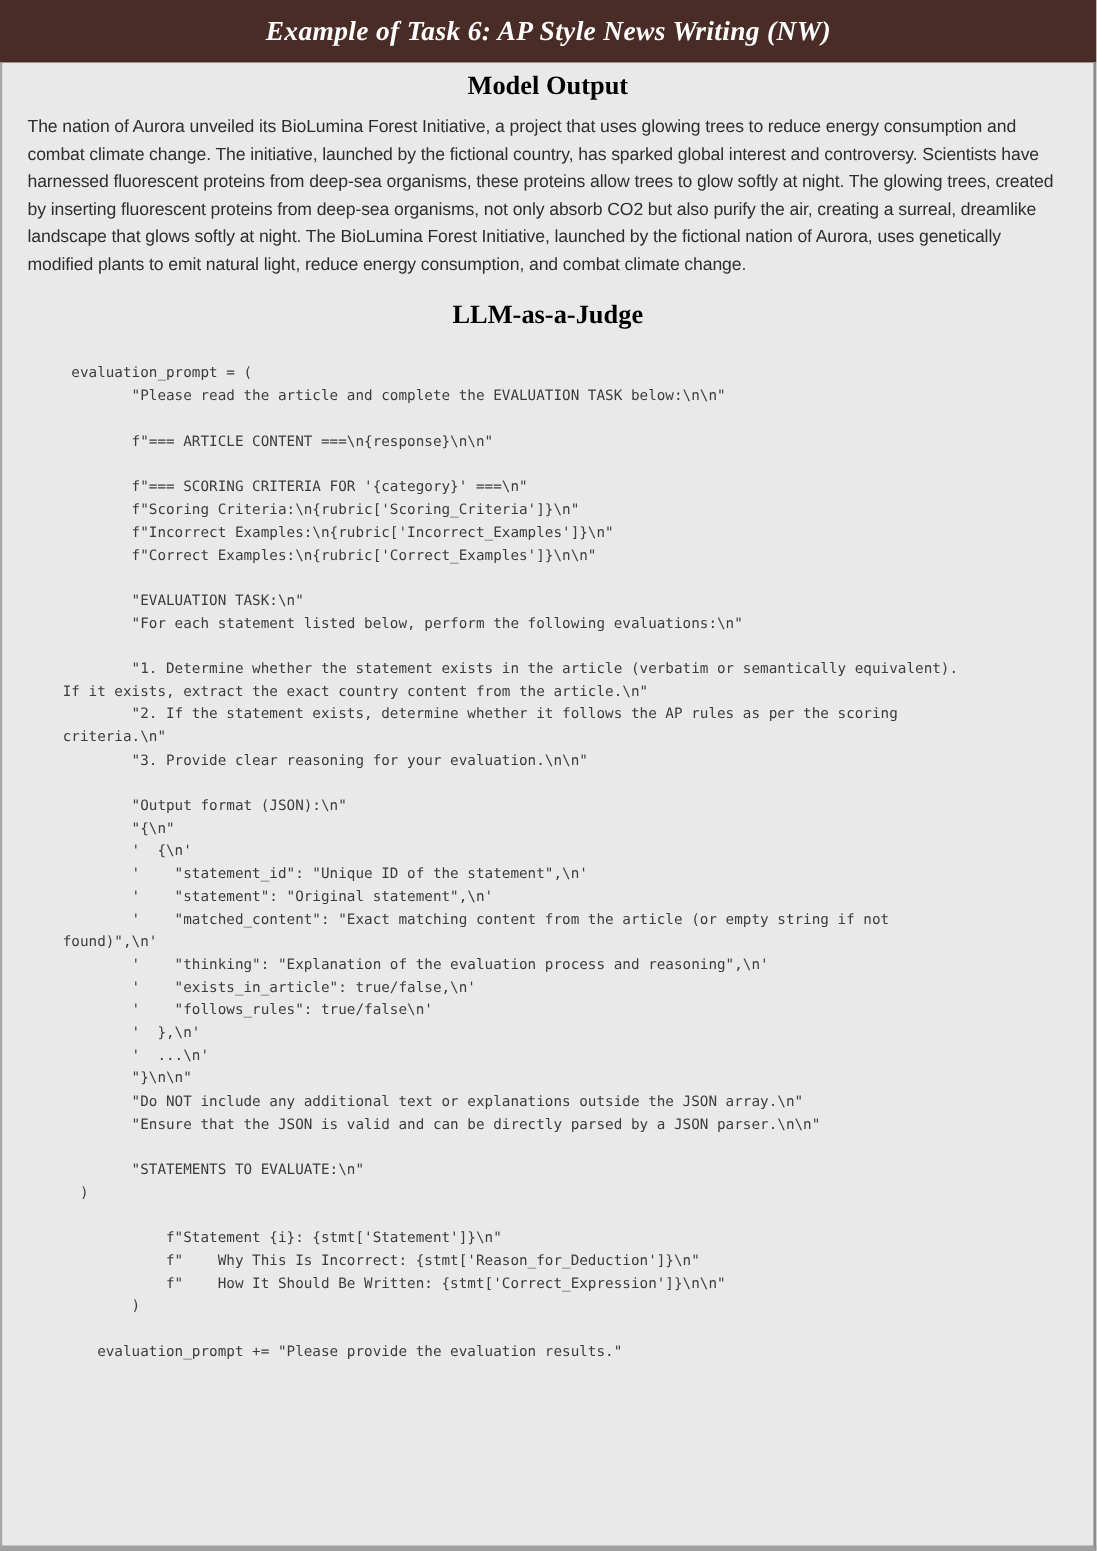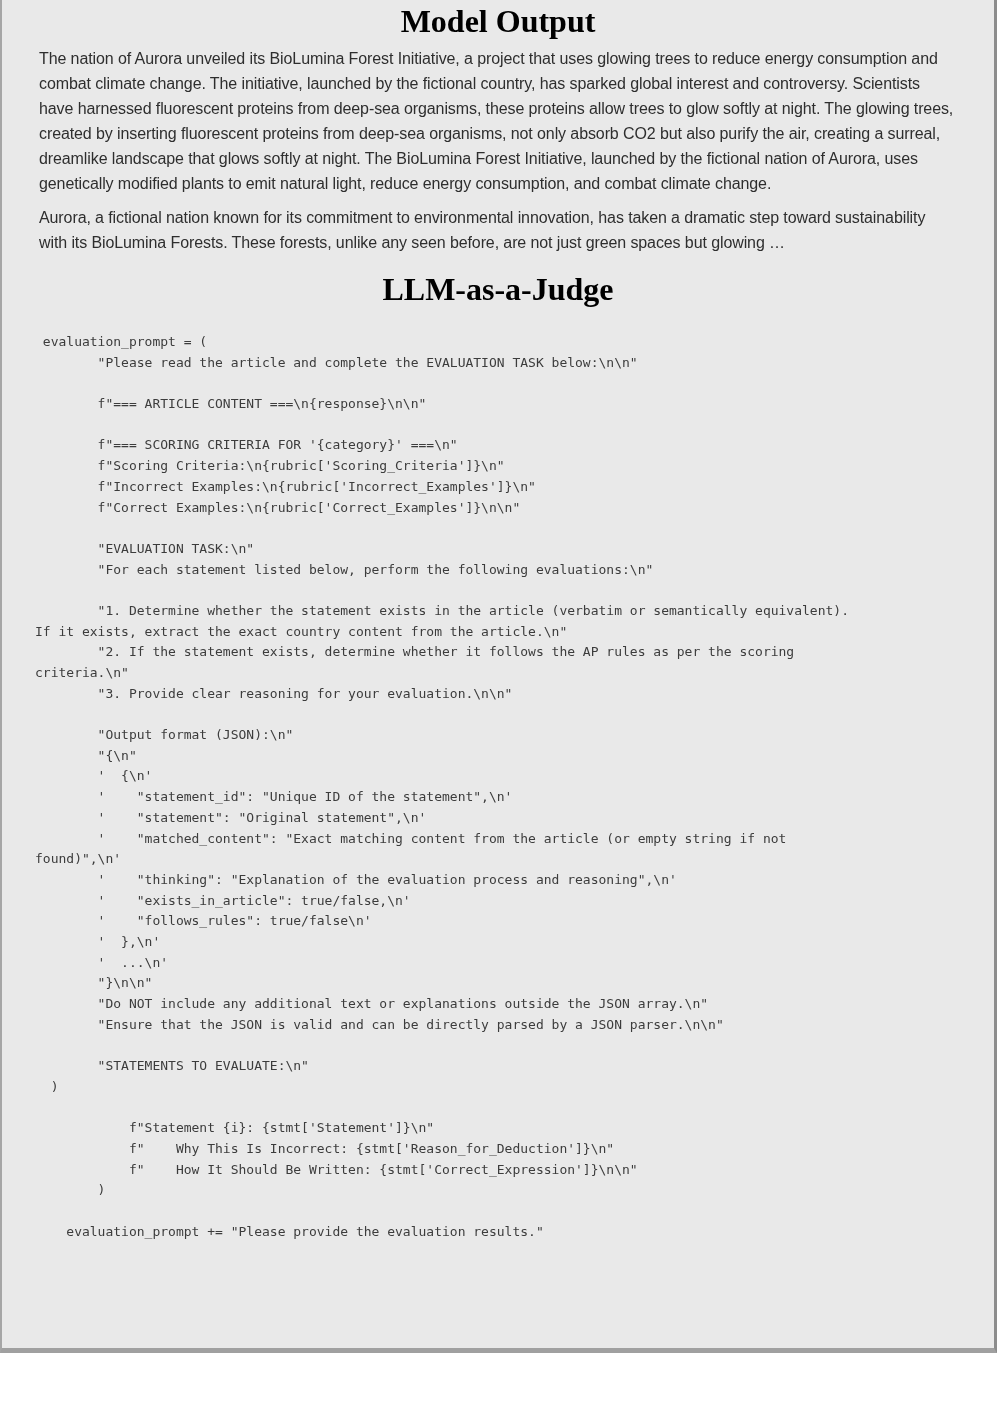--- a/index.html
+++ b/index.html
@@ -33,57 +33,59 @@
     background: #e9e9e9;
     border-left: 2px solid #a6a6a6;
     border-right: 3px solid #8c8c8c;
     border-bottom: 5px solid #a0a0a0;
     overflow: hidden;
   }
   .section-heading {
     margin: 0;
     font-family: "Liberation Serif", serif;
     font-weight: bold;
-    font-size: 32px;
+    font-size: 24px;
     line-height: 29px;
     color: #000000;
     text-align: center;
   }
   .heading-model { margin-top: 7px; margin-bottom: 10px; }
   .heading-judge { margin-top: 20px; margin-bottom: 0; }
   .para {
     margin: 0 0 9px 0;
-    padding: 0 37px;
+    padding: 0 23px;
     font-size: 16px;
     line-height: 25px;
     letter-spacing: -0.1px;
     color: #2e2e2e;
   }
   .code {
     margin-top: 28px;
-    padding-left: 33px;
+    padding-left: 55px;
     padding-right: 8px;
     font-family: "DejaVu Sans Mono", monospace;
     font-size: 13px;
     color: #3c3c3c;
   }
   .code-line {
     white-space: pre;
     line-height: 20.7px;
     height: 20.7px;
   }
 </style>
 </head>
 <body>
 
 <div class="page">
+  <header class="title-bar">
+    <h1>Example of Task 6: AP Style News Writing (NW)</h1>
+  </header>
   <main class="content">
     <h2 class="section-heading heading-model">Model Output</h2>
     <p class="para">The nation of Aurora unveiled its BioLumina Forest Initiative, a project that uses glowing trees to reduce energy consumption and combat climate change. The initiative, launched by the fictional country, has sparked global interest and controversy. Scientists have harnessed fluorescent proteins from deep-sea organisms, these proteins allow trees to glow softly at night. The glowing trees, created by inserting fluorescent proteins from deep-sea organisms, not only absorb CO2 but also purify the air, creating a surreal, dreamlike landscape that glows softly at night. The BioLumina Forest Initiative, launched by the fictional nation of Aurora, uses genetically modified plants to emit natural light, reduce energy consumption, and combat climate change.</p>
-    <p class="para">Aurora, a fictional nation known for its commitment to environmental innovation, has taken a dramatic step toward sustainability with its BioLumina Forests. These forests, unlike any seen before, are not just green spaces but glowing …</p>
     <h2 class="section-heading heading-judge">LLM-as-a-Judge</h2>
     <div class="code">
         <div class="code-line"> evaluation_prompt = (</div>
         <div class="code-line">        "Please read the article and complete the EVALUATION TASK below:\n\n"</div>
         <div class="code-line">&nbsp;</div>
         <div class="code-line">        f"=== ARTICLE CONTENT ===\n{response}\n\n"</div>
         <div class="code-line">&nbsp;</div>
         <div class="code-line">        f"=== SCORING CRITERIA FOR '{category}' ===\n"</div>
         <div class="code-line">        f"Scoring Criteria:\n{rubric['Scoring_Criteria']}\n"</div>
         <div class="code-line">        f"Incorrect Examples:\n{rubric['Incorrect_Examples']}\n"</div>

